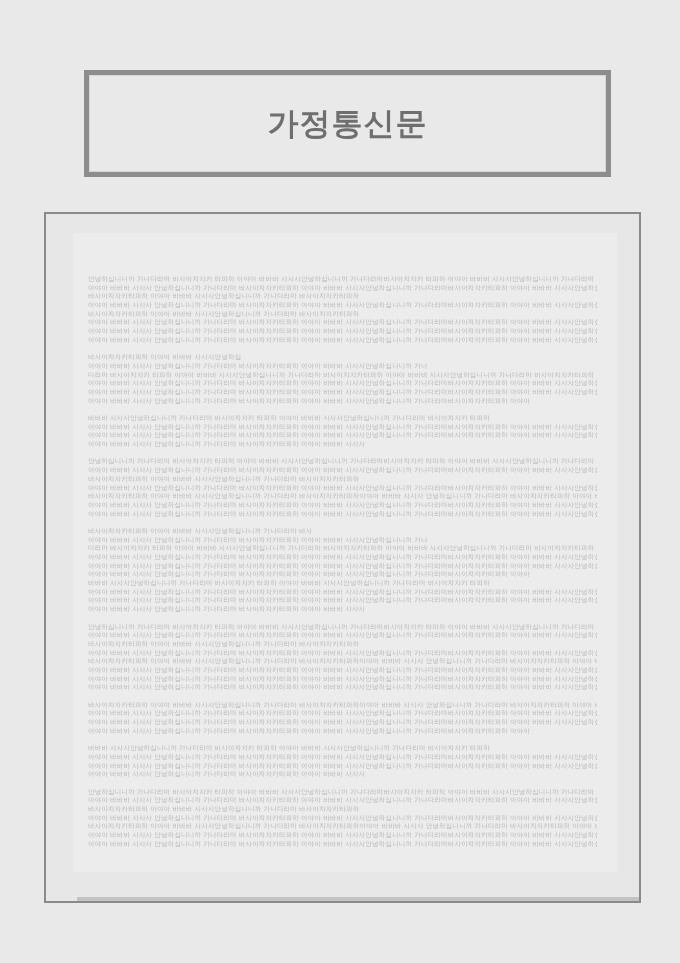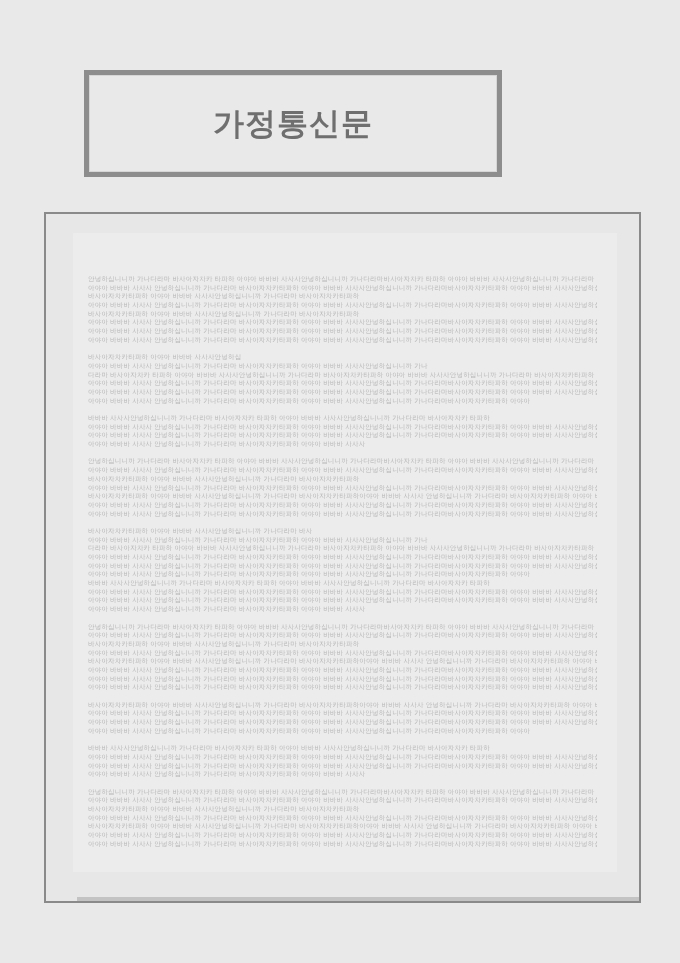--- a/index.html
+++ b/index.html
@@ -14,21 +14,21 @@
   }
   html,body{margin:0;padding:0;}
   body{
     width:680px;height:963px;
     background:var(--page-bg);
     font-family:"Liberation Sans","DejaVu Sans",sans-serif;
     position:relative;overflow:hidden;
   }
   .title-box{
     position:absolute;left:84px;top:70px;
-    width:418px;height:107px;box-sizing:border-box;
+    width:527px;height:107px;box-sizing:border-box;
     border:5px solid var(--box-border);
     box-shadow:inset 0 0 0 1px #d6d6d6;
     display:flex;align-items:center;justify-content:center;
     background:var(--page-bg);
   }
   .title-box .title{
     font-size:31px;font-weight:bold;
     color:var(--title-text);
     letter-spacing:1px;
   }

